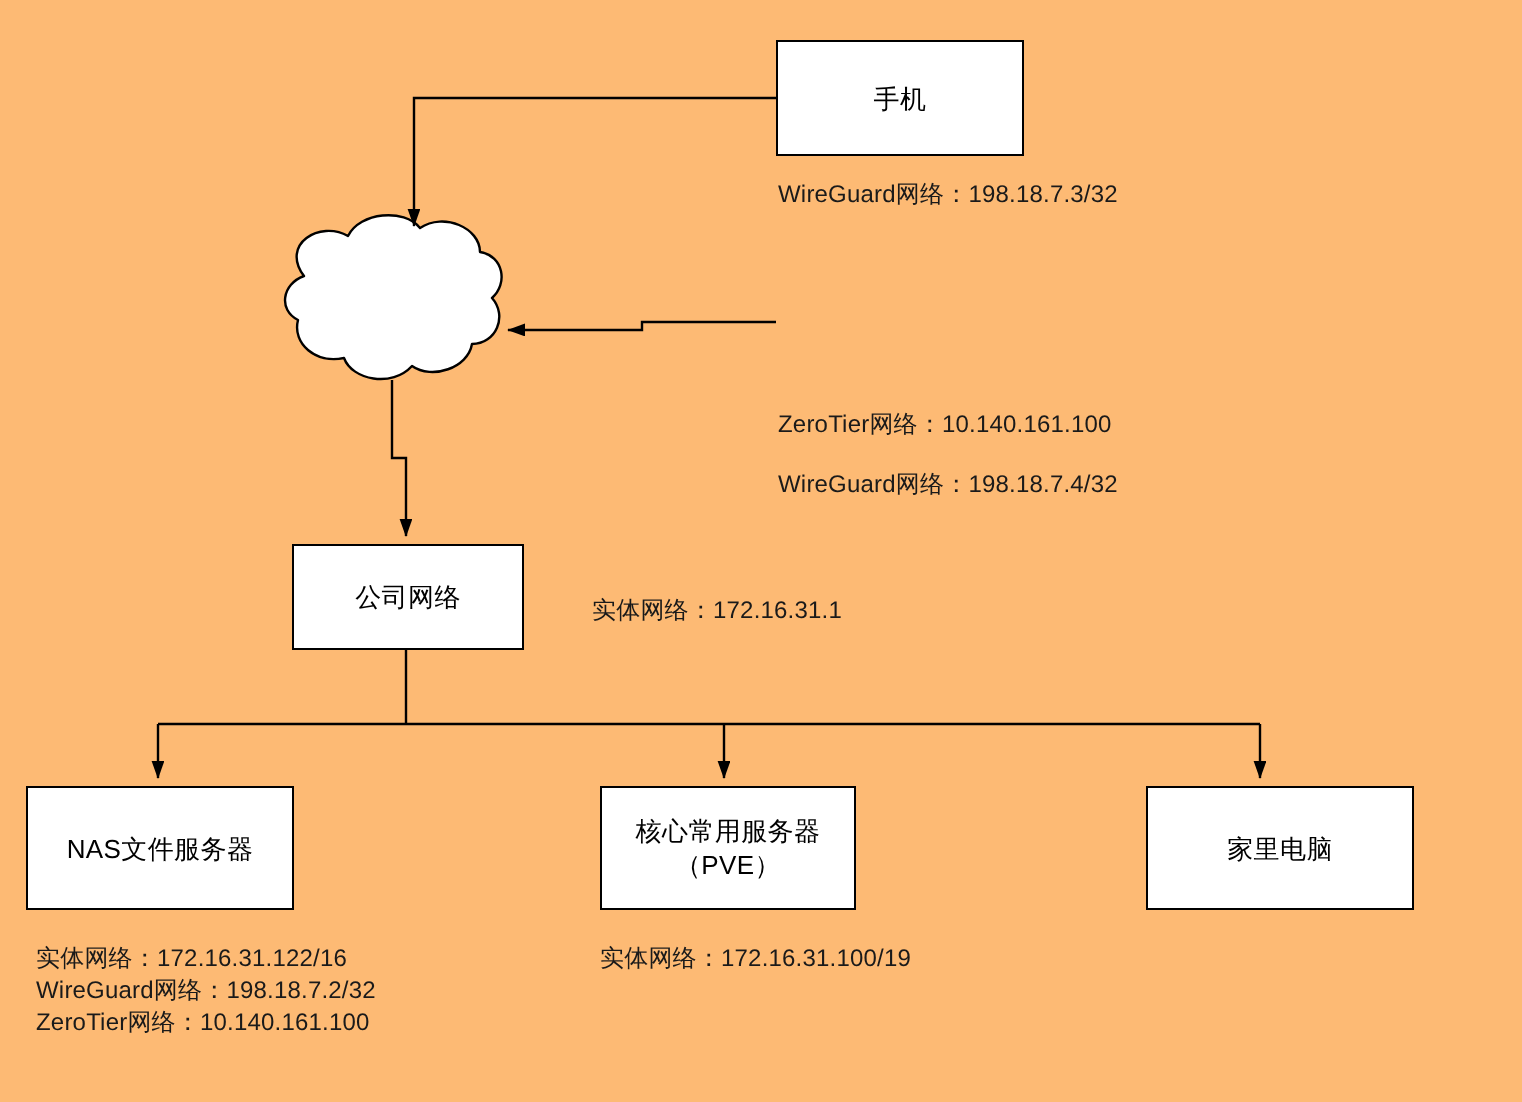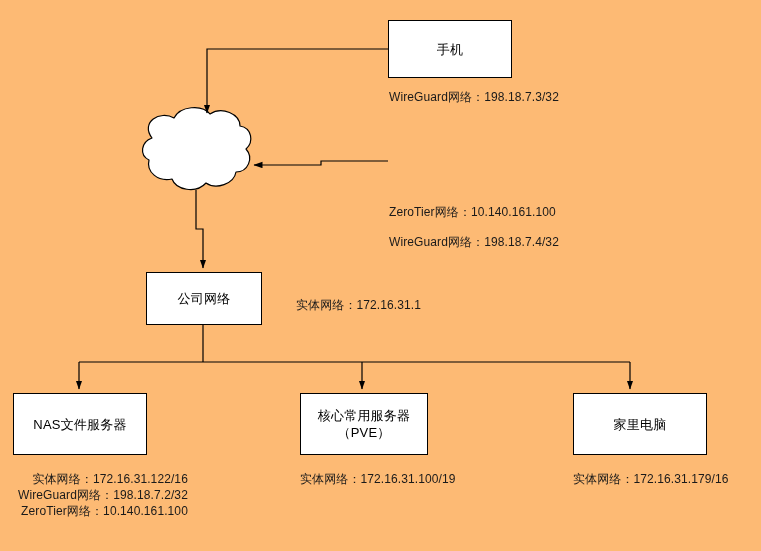--- a/index.html
+++ b/index.html
@@ -116,21 +116,20 @@
   </div>
 
   <div class="note" style="left:389px; top:89px;">WireGuard网络：198.18.7.3/32</div>
 
   <div class="note" style="left:389px; top:204px;">ZeroTier网络：10.140.161.100</div>
 
   <div class="note" style="left:389px; top:234px;">WireGuard网络：198.18.7.4/32</div>
 
   <div class="note" style="left:296px; top:297px;">实体网络：172.16.31.1</div>
 
-  <div class="note" style="left:18px; top:471px;text-align:right;">实体网络：172.16.31.122/16
+  <div class="note" style="left:18px; top:471px;">实体网络：172.16.31.122/16
 WireGuard网络：198.18.7.2/32
 ZeroTier网络：10.140.161.100</div>
 
   <div class="note" style="left:300px; top:471px;">实体网络：172.16.31.100/19</div>
 
-  <div class="note" style="left:573px; top:471px;">实体网络：172.16.31.179/16</div>
 
 </div>
 
 </body></html>

